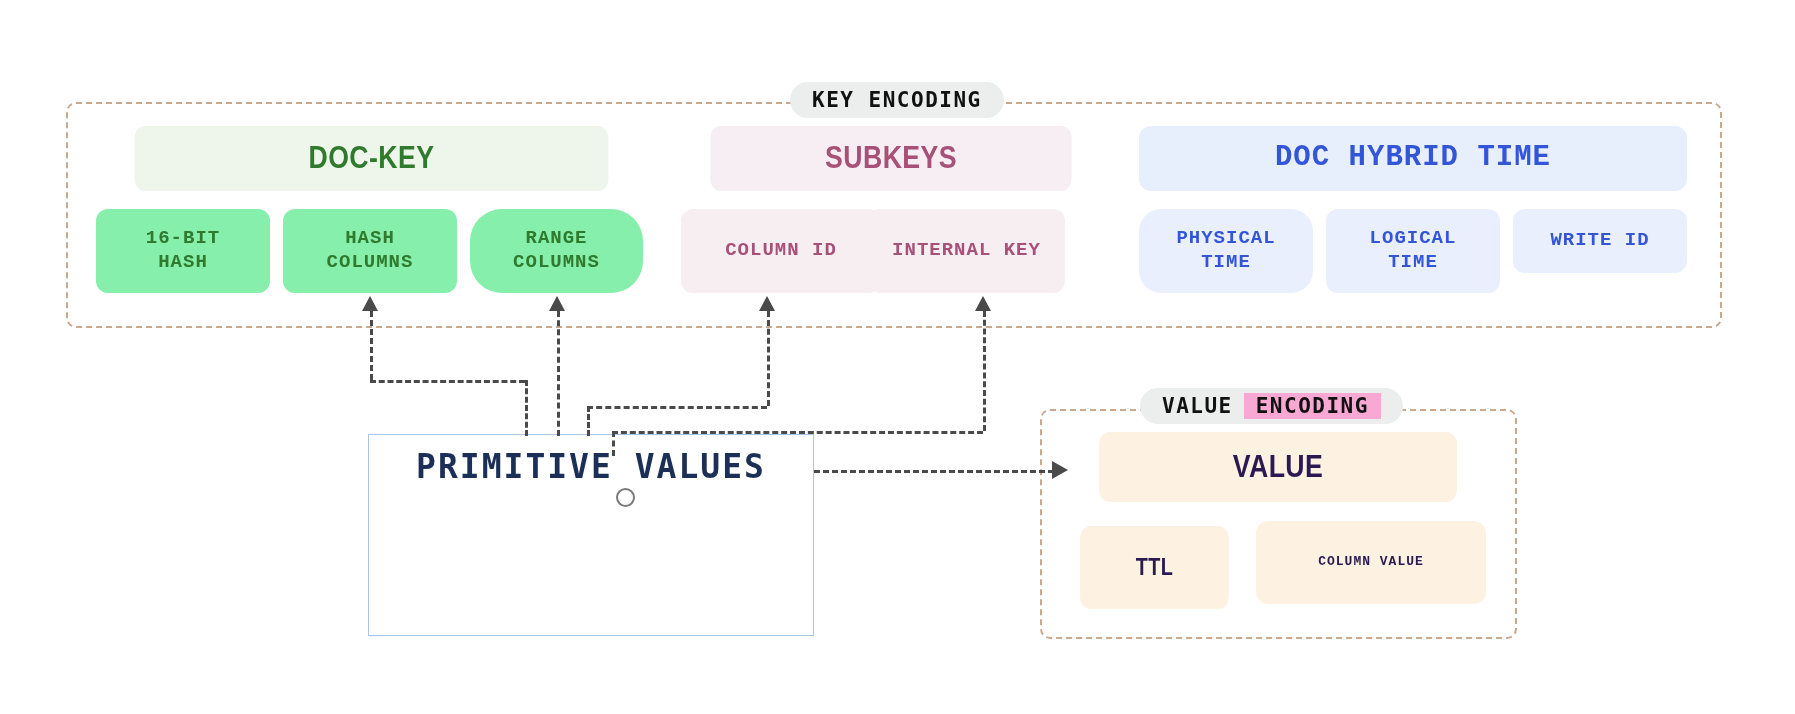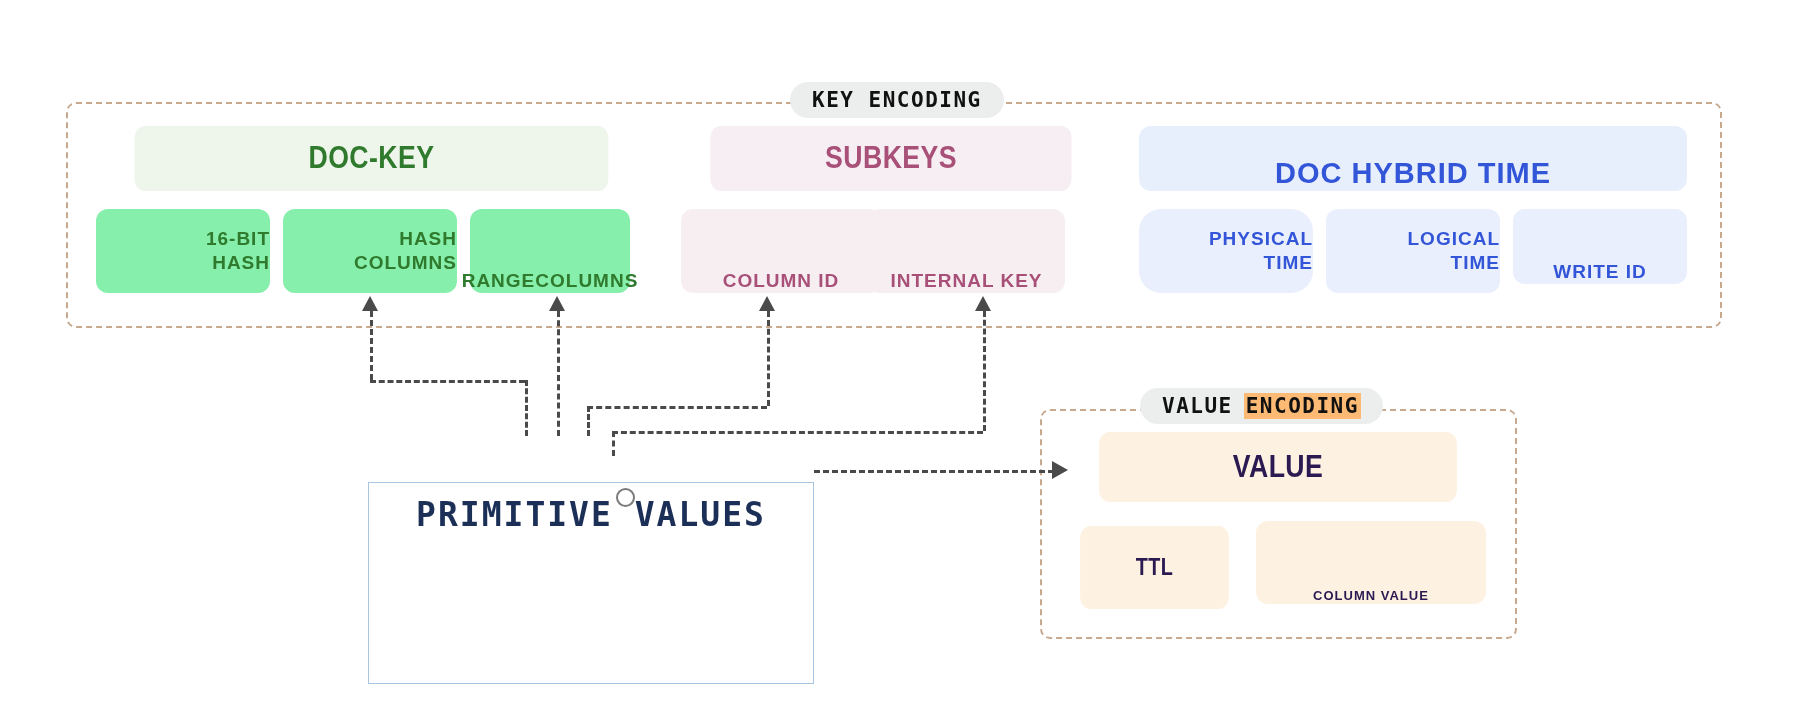--- a/index.html
+++ b/index.html
@@ -27,36 +27,35 @@
     display:flex;align-items:center;
     padding:0 22px;
     font-family:"DejaVu Sans Mono","Liberation Mono",monospace;
     font-size:21px;
     font-weight:bold;
     letter-spacing:1.5px;
     color:#111111;
     white-space:nowrap;
     z-index:5;
   }
-  .hl-green{background:#fdba74;padding:1px 2px;}
+  .hl-green{background:#f9a8d4;padding:1px 12px;}
 
   
   .box{
     position:absolute;
     border-radius:12px;
     display:flex;align-items:center;justify-content:center;
     text-align:center;
     line-height:1.25;
     box-sizing:border-box;
   }
   .mono{
-    font-family:Liberation Sans, sans-serif;
+    font-family:Liberation Mono, monospace;
     font-weight:bold;
     letter-spacing:1px;
-    align-items:flex-end;
   }
   .cond{
     font-family:"Liberation Sans", sans-serif;
     font-weight:bold;
     letter-spacing:0.5px;
     transform:scaleX(0.86);
   }
 
   
   .g-head{background:#eef6ec;color:#2f7a2c;font-size:31px;}
@@ -142,62 +141,62 @@
   </div>
 
   <div class="box g-sub mono" style="left:96px;top:209px;width:174px;height:84px;flex-direction:column;">
     <span>16-BIT</span>
     <span>HASH</span>
   </div>
   <div class="box g-sub mono" style="left:283px;top:209px;width:174px;height:84px;flex-direction:column;">
     <span>HASH</span>
     <span>COLUMNS</span>
   </div>
-  <div class="box g-sub mono" style="left:470px;top:209px;width:160px;height:84px;flex-direction:row;">
+  <div class="box g-sub mono" style="left:470px;top:209px;width:173px;height:84px;flex-direction:column;border-radius:32px;">
     <span>RANGE</span>
     <span>COLUMNS</span>
   </div>
 
   <div class="box p-sub mono" style="left:681px;top:209px;width:200px;height:84px;">
     <span>COLUMN ID</span>
   </div>
   <div class="box p-sub mono" style="left:868px;top:209px;width:197px;height:84px;">
     <span>INTERNAL KEY</span>
   </div>
 
   <div class="box b-sub mono" style="left:1139px;top:209px;width:174px;height:84px;flex-direction:column;border-radius:22px;">
     <span>PHYSICAL</span>
     <span>TIME</span>
   </div>
   <div class="box b-sub mono" style="left:1326px;top:209px;width:174px;height:84px;flex-direction:column;">
     <span>LOGICAL</span>
     <span>TIME</span>
   </div>
-  <div class="box b-sub mono" style="left:1513px;top:209px;width:174px;height:75px;">
+  <div class="box b-sub mono" style="left:1513px;top:209px;width:174px;height:64px;">
     <span>WRITE ID</span>
   </div>
 
   <div class="group-box" style="left:1040px;top:409px;width:473px;height:226px;"></div>
   <div class="group-badge" style="left:1140px;top:388px;">
     <span>VALUE</span>
     <span style="width:11px;"></span>
     <span class="hl-green">ENCODING</span>
   </div>
 
   <div class="box c-head cond" style="left:1070px;top:432px;width:416px;height:70px;">
     <span>VALUE</span>
   </div>
   <div class="box c-sub cond" style="left:1068px;top:526px;width:173px;height:83px;font-size:23px;">
     <span>TTL</span>
   </div>
   <div class="box c-sub mono" style="left:1256px;top:521px;width:230px;height:83px;">
     <span>COLUMN VALUE</span>
   </div>
 
-  <div class="pv-card" style="left:368px;top:434px;width:446px;height:202px;margin-top:48px;">
+  <div class="pv-card" style="left:368px;top:434px;width:446px;height:202px;">
     <div class="pv-title">PRIMITIVE VALUES</div>
   </div>
   <div class="pv-handle" style="left:616px;top:488px;"></div>
 
   <div class="arrow-up" style="left:362px;top:296px;"></div>
   <div class="arrow-up" style="left:549px;top:296px;"></div>
   <div class="arrow-up" style="left:759px;top:296px;"></div>
   <div class="arrow-up" style="left:975px;top:296px;"></div>
 
   <div class="dl-v" style="left:370px;top:311px;height:69px;"></div>

